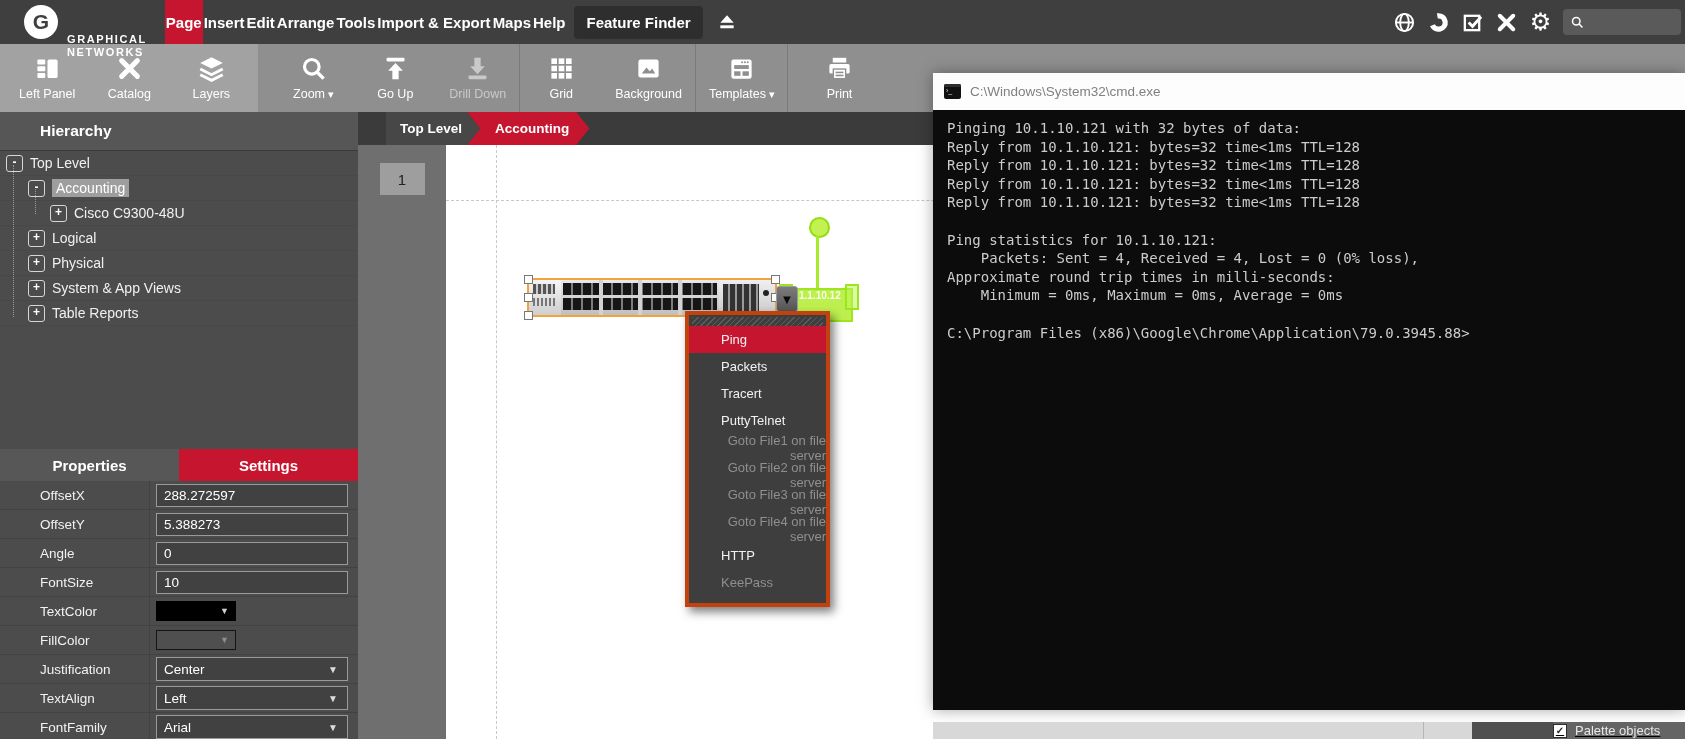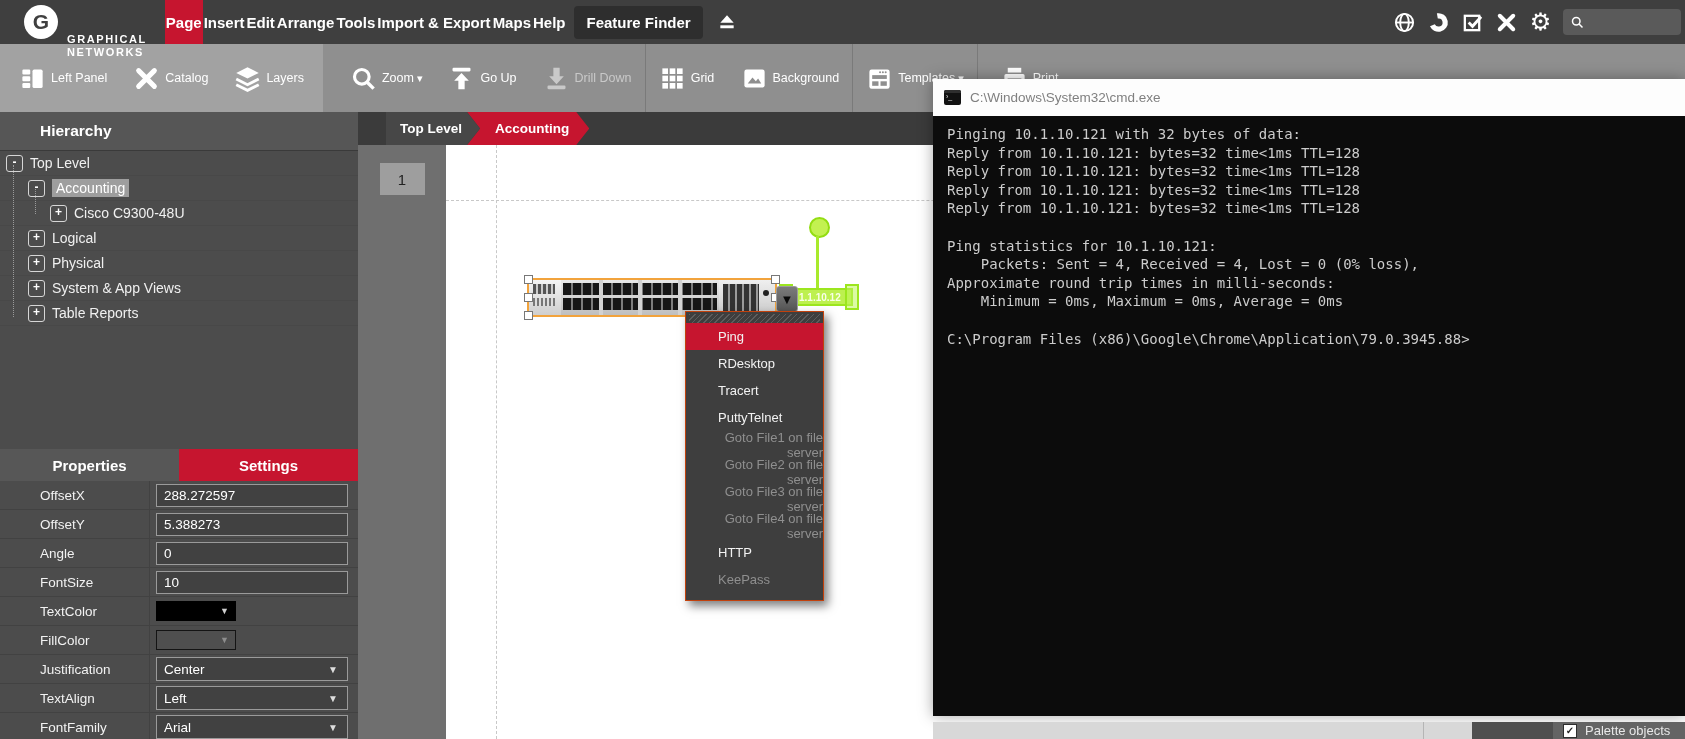--- a/index.html
+++ b/index.html
@@ -23,21 +23,21 @@
   .mb-ico{width:23px;height:23px;display:flex;align-items:center;justify-content:center;}
   .gear-glyph{font-size:24px;color:#fff;line-height:1;font-family:"DejaVu Sans",sans-serif;}
   .searchbox{width:118px;height:26px;background:#5a5a5a;border-radius:4px;display:flex;
              align-items:center;padding-left:7px;box-sizing:border-box;}
 
   
   .toolbar{position:absolute;top:44px;left:0;width:1685px;height:68px;background:#8f8f8f;
            display:flex;align-items:stretch;z-index:5;}
   .tgroup{display:flex;align-items:stretch;}
   .tgroup.first{background:#a2a2a2;padding:0 6px;}
-  .tbtn{display:flex;flex-direction:row;align-items:center;justify-content:center;gap:5px;
+  .tbtn{display:flex;flex-direction:column;align-items:center;justify-content:center;gap:5px;
         padding:0 13px;min-width:56px;color:#fff;font-size:12.5px;}
   .tbtn svg{width:27px;height:27px;}
   .tbtn .lbl{white-space:nowrap;}
   .tbtn.disabled{color:#c9c9c9;}
   .tsep{width:1px;background:#7a7a7a;}
   .caret-sm::after{content:"▾";font-size:11px;margin-left:3px;}
 
   
   .leftpanel{position:absolute;top:112px;left:0;width:358px;bottom:0;background:#4c4c4c;z-index:4;overflow:hidden;}
   .hier-head{height:38px;background:#565656;border-bottom:1px solid #3a3a3a;display:flex;
@@ -102,58 +102,58 @@
   .sw-right{width:56px;background:linear-gradient(#efefef,#cbcbcb);position:relative;}
   .mgmt{position:absolute;left:4px;top:4px;width:36px;bottom:4px;
         background:repeating-linear-gradient(90deg,#333 0 5px,#9b9b9b 5px 7px);}
   .sw-dot{position:absolute;right:6px;top:10px;width:6px;height:6px;border-radius:50%;background:#222;}
   .hd{position:absolute;width:7px;height:7px;background:#fff;border:1px solid #777;z-index:3;}
 
   
   .gn-circle{position:absolute;left:451px;top:105px;width:17px;height:17px;border-radius:50%;
              background:#c3f151;border:2px solid #93dd12;z-index:3;}
   .gn-stem{position:absolute;left:458px;top:124px;width:3px;height:53px;background:#a8ea2c;z-index:3;}
-  .gn-label{position:absolute;left:425px;top:176px;width:70px;height:18px;background:#bdf04f;
-            border:2px solid #9ce61e;z-index:3;overflow:hidden;display:flex;align-items:center;
+  .gn-label{position:absolute;left:425px;top:176px;width:70px;height:34px;background:#bdf04f;
+            border:2px solid #9ce61e;z-index:3;overflow:hidden;display:flex;align-items:flex-start;
             box-sizing:border-box;}
   .gn-label span{font-size:10px;font-weight:700;color:#f8ffe8;padding-left:14px;white-space:nowrap;}
   .gn-hd{position:absolute;width:14px;height:26px;background:rgba(190,245,90,.55);
          border:2px solid #9ce61e;z-index:4;box-sizing:border-box;}
   .dd-btn{position:absolute;left:418px;top:174px;width:22px;height:26px;z-index:5;
           background:linear-gradient(#7b7b7b,#565656);border:1px solid #9c9c9c;border-radius:3px;
           display:flex;align-items:center;justify-content:center;box-sizing:border-box;}
   .dd-btn span{color:#0a0a0a;font-size:13px;line-height:1;}
 
   
   .ctxmenu{position:absolute;left:327px;top:199px;width:137px;background:#3e3e3e;z-index:6;
-           border:1px solid #c2410c;box-shadow:4px 5px 9px rgba(0,0,0,.5);padding-bottom:7px;}
+           border:4px solid #c2410c;box-shadow:4px 5px 9px rgba(0,0,0,.5);padding-bottom:7px;}
   .ctx-hatch{height:9px;margin:2px 3px 0;
              background:repeating-linear-gradient(135deg,#5d5d5d 0 1px,#3e3e3e 1px 4px);}
   .ctx-item{height:27px;display:flex;align-items:center;padding-left:32px;color:#f2f2f2;font-size:13px;}
   .ctx-item.hl{background:#c6152f;}
   .ctx-item.dis{color:#8f8f8f;text-align:right;}
 
   
-  .cmdwin{position:absolute;left:933px;top:79px;width:752px;height:637px;z-index:50;
+  .cmdwin{position:absolute;left:933px;top:73px;width:752px;height:637px;z-index:50;
           box-shadow:0 0 14px rgba(0,0,0,.35);}
   .cmd-title{height:37px;background:#fdfdfd;display:flex;align-items:center;gap:9px;padding-left:11px;}
   .cmd-title span{color:#808080;font-size:13.5px;}
   .cmd-ico{width:17px;height:15px;background:#111;border-radius:2px;position:relative;}
   .cmd-ico::before{content:"";position:absolute;left:0;top:0;right:0;height:3px;background:#2e2e2e;border-radius:2px 2px 0 0;}
   .cmd-ico::after{content:"›_";position:absolute;left:2px;top:3px;color:#ddd;font-size:7px;line-height:1;}
   .cmd-body{position:absolute;top:37px;left:0;right:0;bottom:0;margin:0;background:#0c0c0c;
             color:#cccccc;font-family:"DejaVu Sans Mono",monospace;font-size:14px;line-height:18.6px;
             padding:9px 0 0 14px;white-space:pre;overflow:hidden;}
 
   
   .statusstrip{position:absolute;left:933px;top:722px;right:0;height:17px;display:flex;z-index:60;}
   .sseg-a{width:490px;background:#d8d8d8;border-right:1px solid #b5b5b5;}
   .sseg-b{width:48px;background:#d8d8d8;}
   .sseg-c{width:81px;background:#4f4f4f;}
-  .sseg-d{flex:1;background:#646464;display:flex;align-items:center;gap:8px;padding-left:10px;}
+  .sseg-d{flex:1;background:#646464;display:flex;align-items:center;gap:8px;text-decoration:underline;}
   .cb{width:12px;height:12px;background:#fff;border:1px solid #2e2e2e;display:flex;align-items:center;
       justify-content:center;}
   .cb::after{content:"✓";font-size:10px;color:#222;line-height:1;font-weight:700;}
   .sseg-d .slbl{color:#e8e8e8;font-size:13px;white-space:nowrap;}
 </style>
 </head>
 <body>
 
 <div class="stage">
 
@@ -480,21 +480,21 @@
     <div class="gn-label">
         <span>1.1.10.12</span>
       </div>
     <div class="dd-btn">
         <span>▼</span>
       </div>
 
     <div class="ctxmenu">
       <div class="ctx-hatch"></div>
       <div class="ctx-item hl">Ping</div>
-      <div class="ctx-item">RDesktop</div>
+      <div class="ctx-item">Packets</div>
       <div class="ctx-item">Tracert</div>
       <div class="ctx-item">PuttyTelnet</div>
       <div class="ctx-item dis">Goto File1 on file server</div>
       <div class="ctx-item dis">Goto File2 on file server</div>
       <div class="ctx-item dis">Goto File3 on file server</div>
       <div class="ctx-item dis">Goto File4 on file server</div>
       <div class="ctx-item">HTTP</div>
       <div class="ctx-item dis">KeePass</div>
     </div>
   </div>

